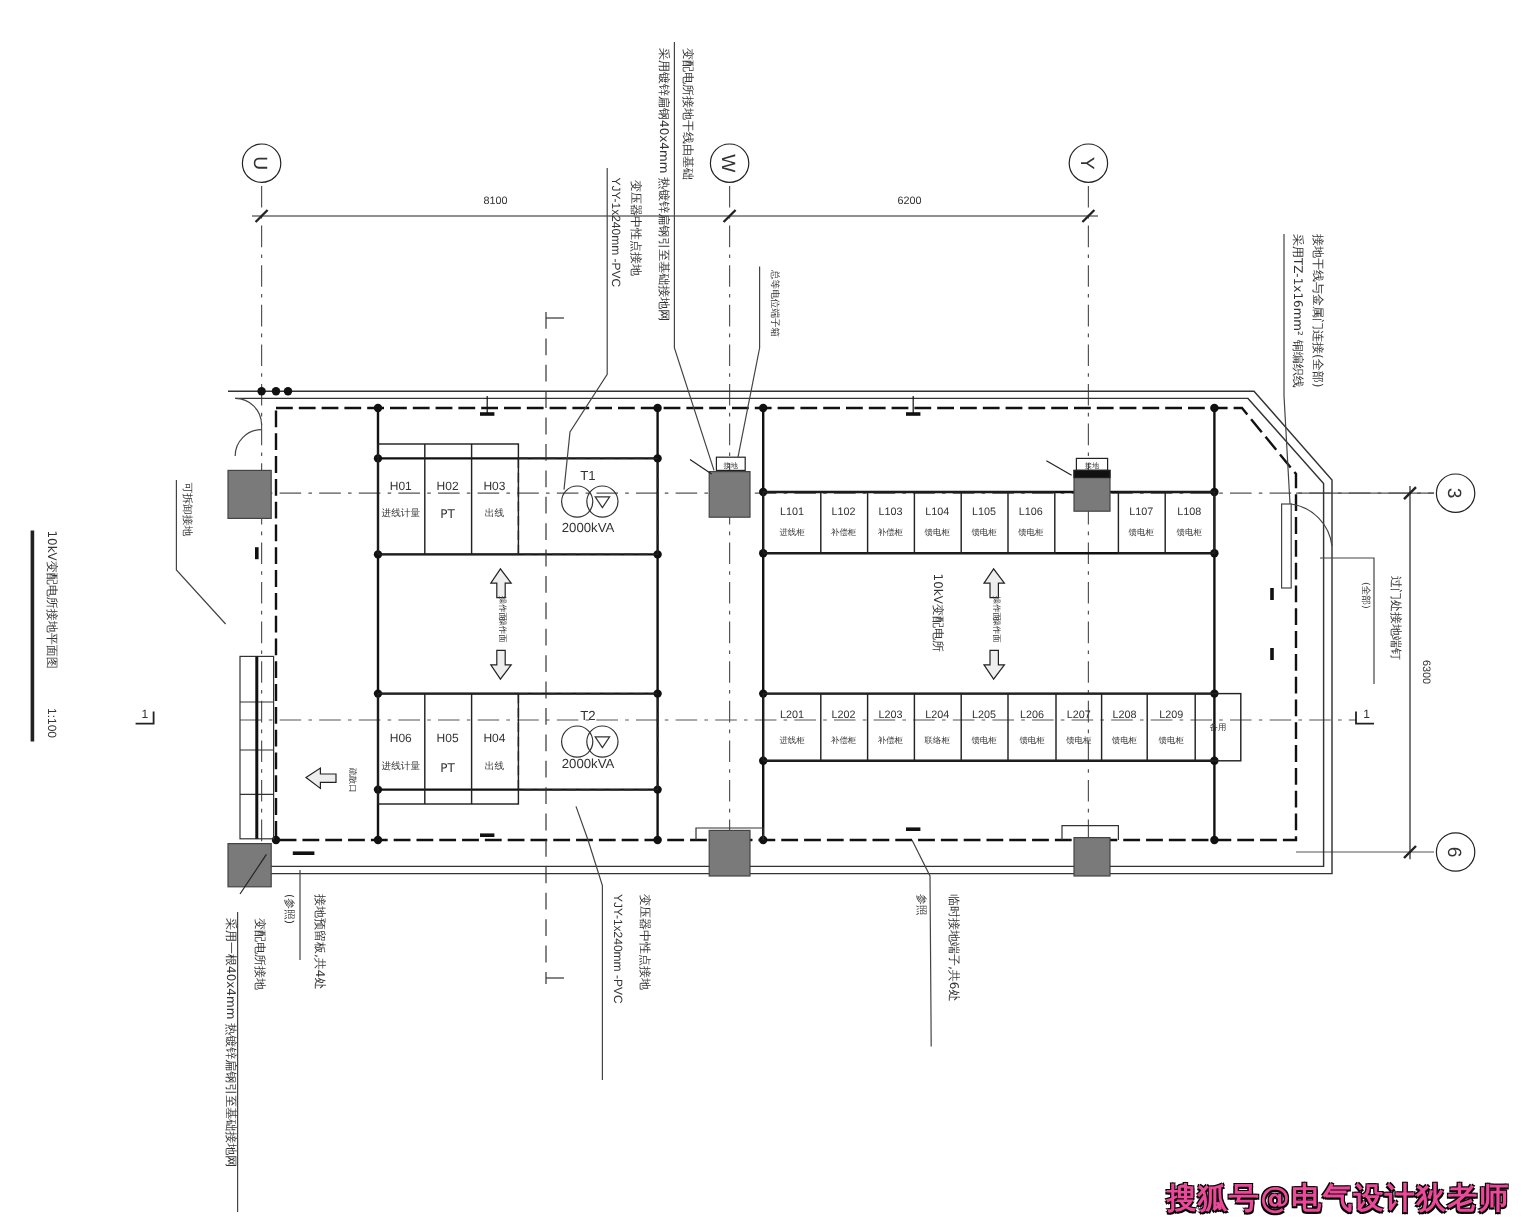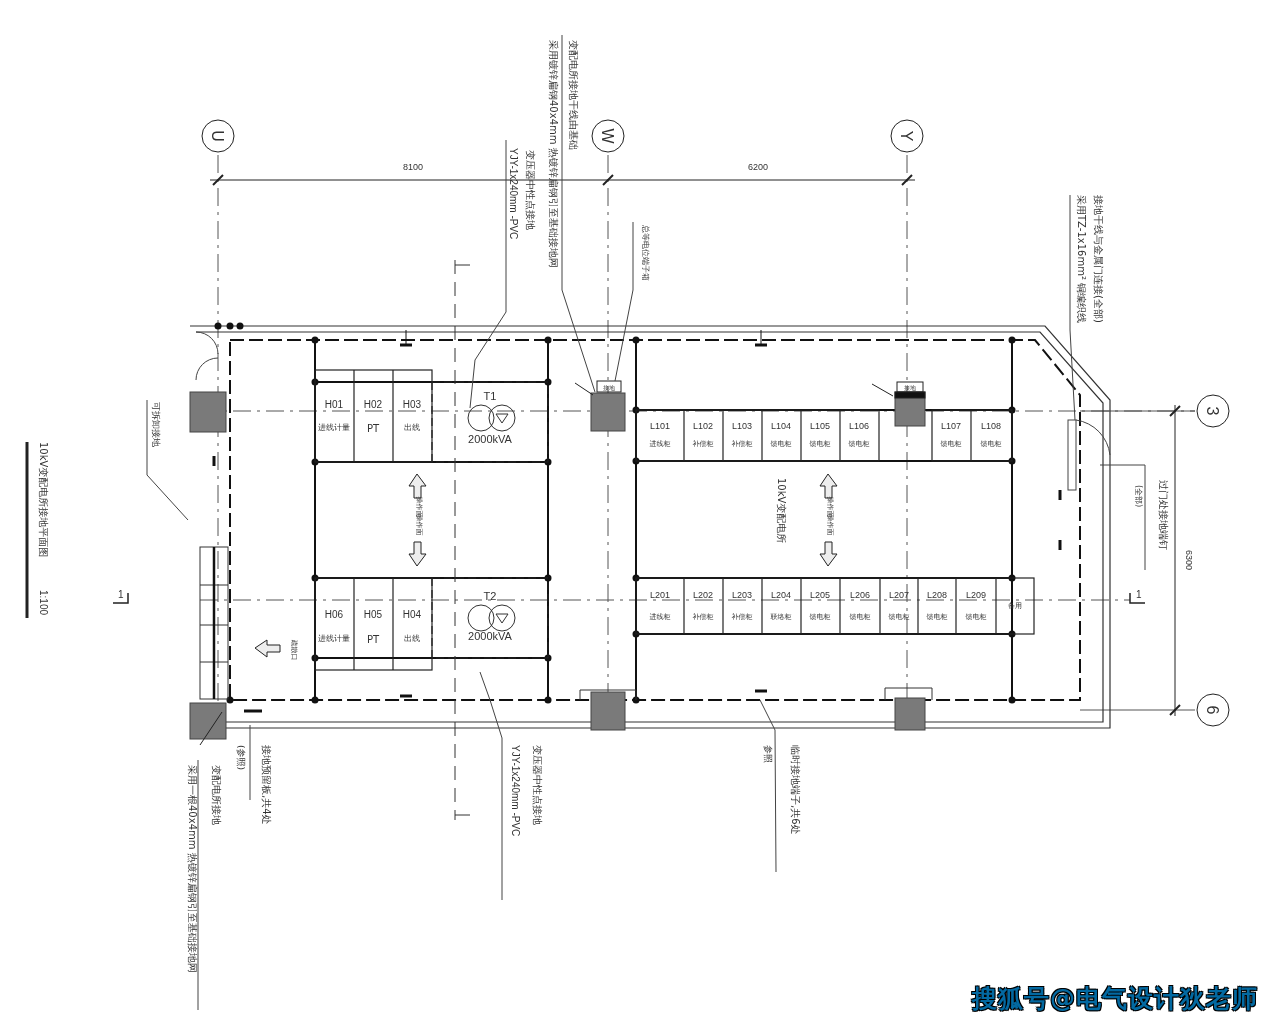--- a/index.html
+++ b/index.html
@@ -1,20 +1,20 @@
 <!DOCTYPE html>
 <html><head>
 <meta charset="utf-8">
 <style>
   html, body { margin:0; padding:0; background:#ffffff; }
   body { width:1280px; height:1024px; position:relative; overflow:hidden; font-family:"DejaVu Sans", sans-serif; }
   #plan { position:absolute; left:0; top:0; width:1280px; height:1024px; }
   .txt { font-family:"Liberation Sans", sans-serif; fill:#333; }
   .cjk { font-family:"DejaVu Sans", sans-serif; fill:#333; }
-  .watermark { position:absolute; left:972px; top:982px; font-family:"DejaVu Sans", sans-serif; font-size:25px; font-weight:bold; color:#0369a1; text-shadow:1px 1px 0 #000, -1px -1px 0 #000, 1px -1px 0 #000, -1px 1px 0 #000; letter-spacing:1px; }
+  .watermark { position:absolute; left:972px; top:982px; font-family:"DejaVu Sans", sans-serif; font-size:25px; font-weight:bold; color:#ec4899; text-shadow:1px 1px 0 #000, -1px -1px 0 #000, 1px -1px 0 #000, -1px 1px 0 #000; letter-spacing:1px; }
 </style>
 </head>
 <body>
 
 <svg id="plan" viewBox="0 0 1280 1024" xmlns="http://www.w3.org/2000/svg">
   <g stroke="#222" fill="none" stroke-width="1">
 
     <g stroke="#555" stroke-dasharray="18,6,3,6">
       <line x1="218" y1="155" x2="218" y2="720"></line>
       <line x1="608" y1="155" x2="608" y2="720"></line>

